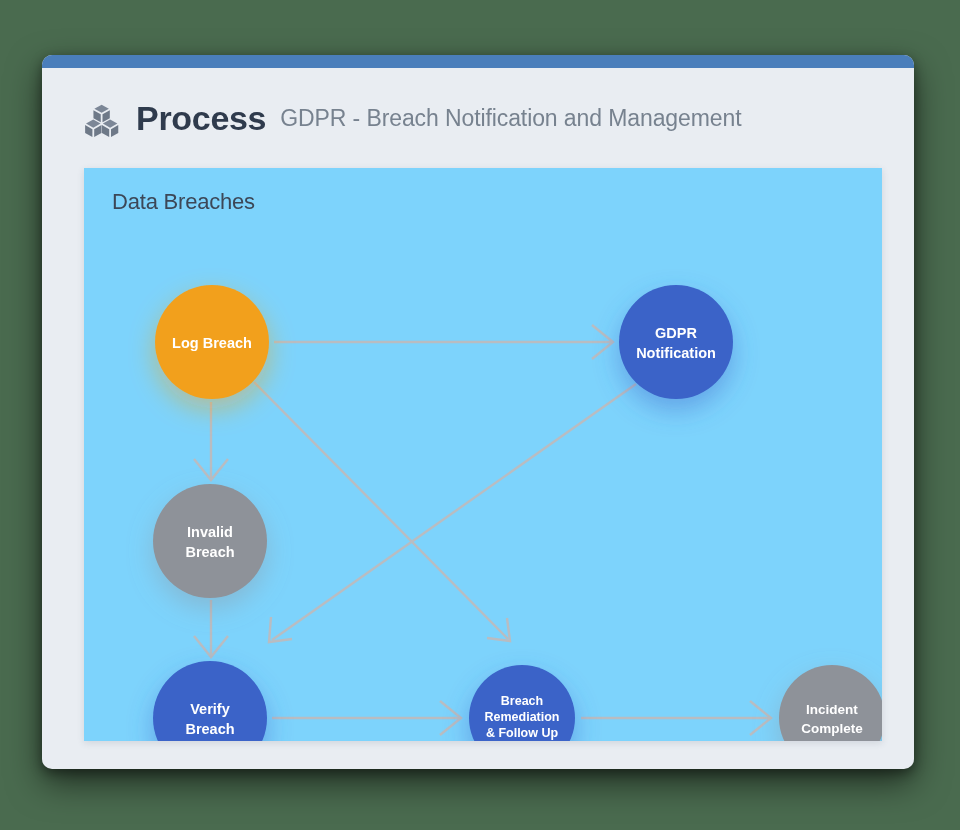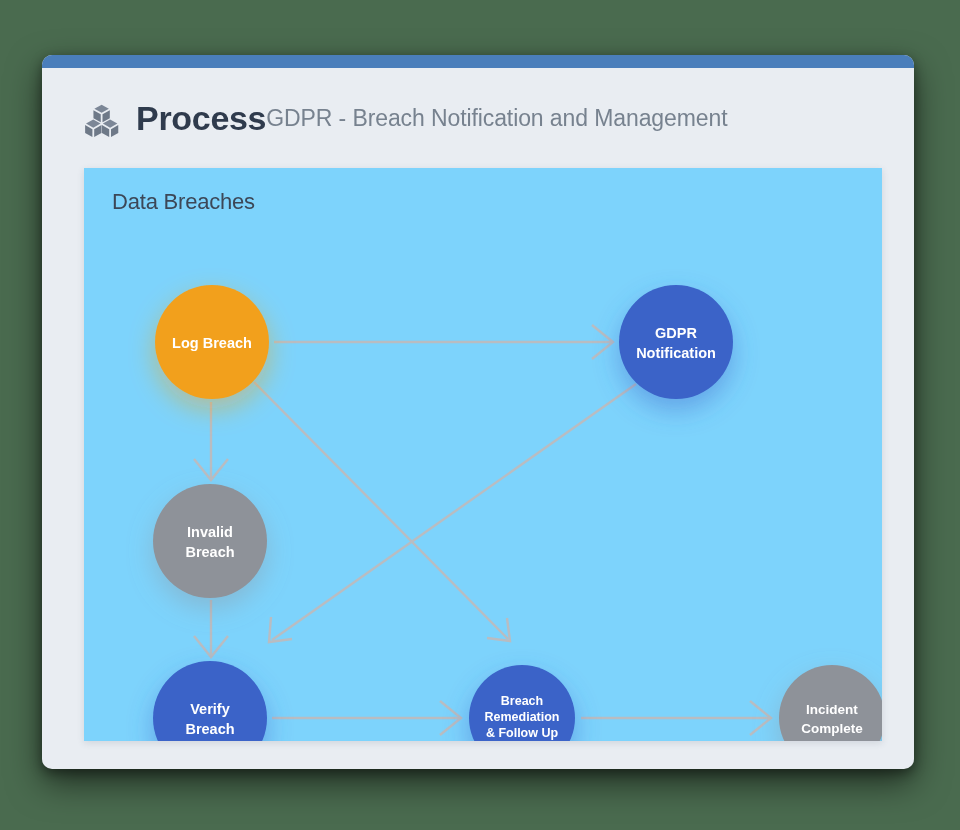--- a/index.html
+++ b/index.html
@@ -65,20 +65,21 @@
     font-size: 34px;
     font-weight: bold;
     color: #2f3b4d;
     letter-spacing: -0.3px;
     white-space: nowrap;
   }
   .title-sub {
     font-size: 23px;
     font-weight: normal;
     color: #77828f;
+    margin-left: 14px;
     white-space: nowrap;
     letter-spacing: -0.1px;
   }
 
   
   .panel {
     position: absolute;
     left: 42px;
     top: 113px;
     width: 798px;

